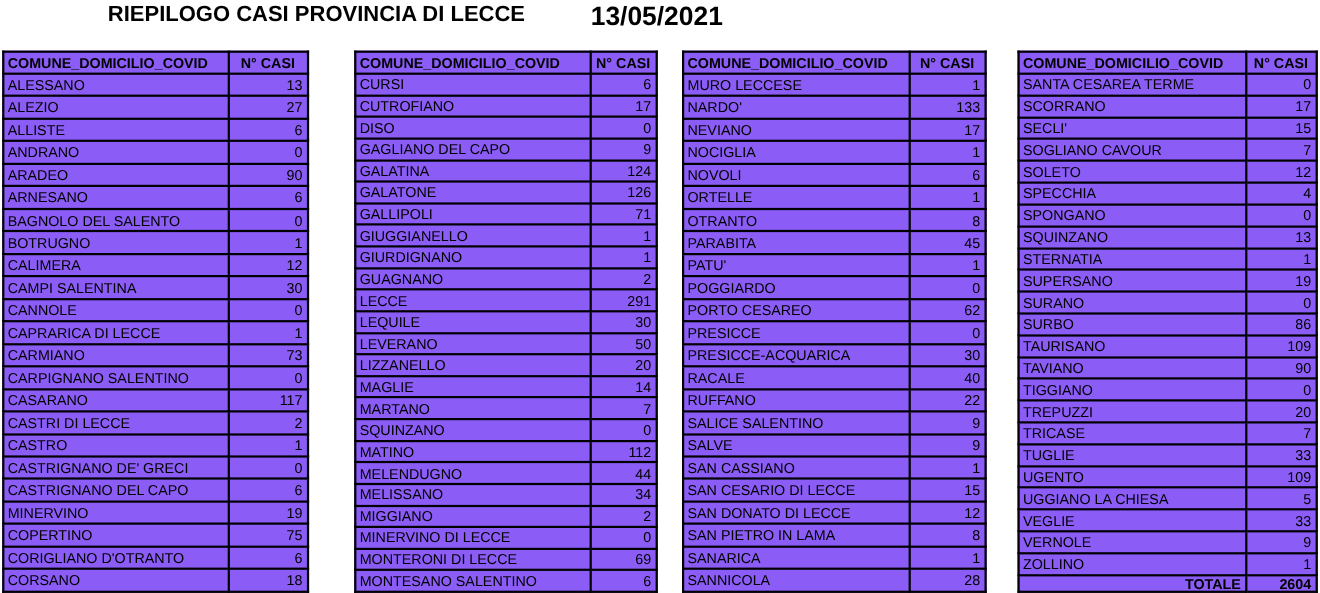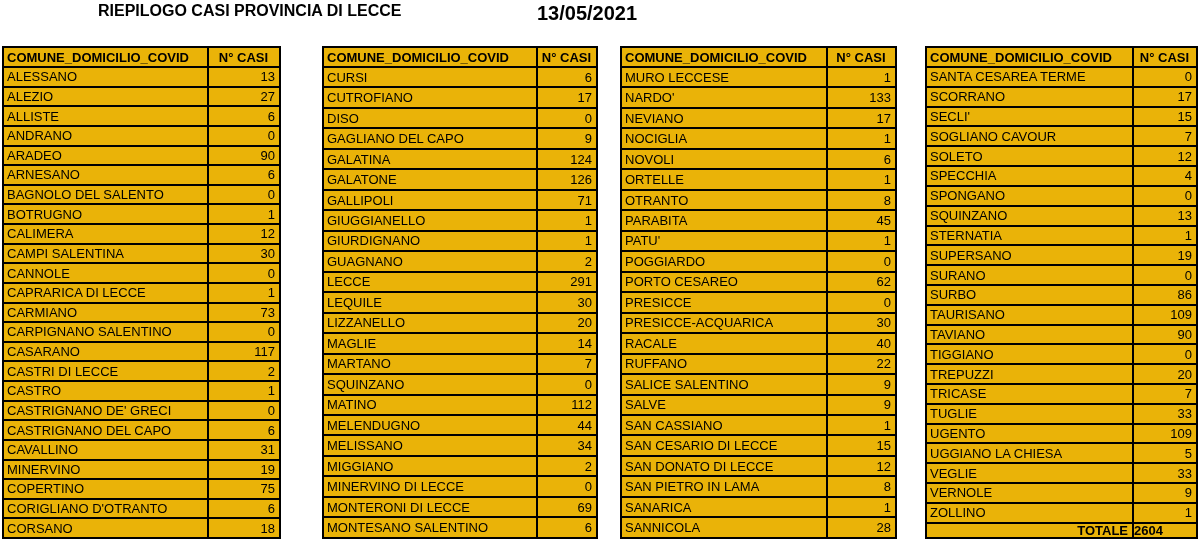--- a/index.html
+++ b/index.html
@@ -15,41 +15,41 @@
   .page {
     position: relative;
     width: 1200px;
     height: 539px;
     background: #ffffff;
   }
   .page-title {
     position: absolute;
     left: 98px;
     top: 2px;
-    font-size: 16px;
+    font-size: 20px;
     font-weight: bold;
     letter-spacing: 0px;
     white-space: nowrap;
   }
   .page-date {
     position: absolute;
     left: 537px;
     top: 2px;
-    font-size: 20px;
+    font-size: 24px;
     font-weight: bold;
     white-space: nowrap;
   }
   table.cases {
     position: absolute;
     top: 46px;
     height: 493px;
     border-collapse: collapse;
     table-layout: fixed;
     border: 2px solid #000;
-    background: #eab308;
+    background: #8b5cf6;
   }
   table.cases th, table.cases td {
     border: 2px solid #000;
     font-size: 13px;
     line-height: 1;
     padding: 0;
     overflow: hidden;
     white-space: nowrap;
     vertical-align: middle;
   }
@@ -69,20 +69,21 @@
     padding-right: 4px;
   }
   table.cases th.casi-h { text-align: center; padding-left: 3px; }
   table.cases td.total-label {
     font-weight: bold;
     text-align: right;
     padding-right: 4px;
   }
   table.cases td.total-value {
     font-weight: bold;
+    text-align: right;
     padding-right: 4px;
   }
   #table-0 { left: 2px;   width: 279px; }
   #table-1 { left: 322px; width: 276px; }
   #table-2 { left: 620px; width: 277px; }
   #table-3 { left: 925px; width: 273px; }
   #table-0 col.c-name { width: 205px; }
   #table-1 col.c-name { width: 214px; }
   #table-2 col.c-name { width: 206px; }
   #table-3 col.c-name { width: 207px; }
@@ -178,24 +179,20 @@
         </tr>
         <tr>
           <td class="name">CASTRIGNANO DE' GRECI</td>
           <td class="casi">0</td>
         </tr>
         <tr>
           <td class="name">CASTRIGNANO DEL CAPO</td>
           <td class="casi">6</td>
         </tr>
         <tr>
-          <td class="name">CAVALLINO</td>
-          <td class="casi">31</td>
-        </tr>
-        <tr>
           <td class="name">MINERVINO</td>
           <td class="casi">19</td>
         </tr>
         <tr>
           <td class="name">COPERTINO</td>
           <td class="casi">75</td>
         </tr>
         <tr>
           <td class="name">CORIGLIANO D'OTRANTO</td>
           <td class="casi">6</td>
@@ -261,20 +258,24 @@
         </tr>
         <tr>
           <td class="name">LECCE</td>
           <td class="casi">291</td>
         </tr>
         <tr>
           <td class="name">LEQUILE</td>
           <td class="casi">30</td>
         </tr>
         <tr>
+          <td class="name">LEVERANO</td>
+          <td class="casi">50</td>
+        </tr>
+        <tr>
           <td class="name">LIZZANELLO</td>
           <td class="casi">20</td>
         </tr>
         <tr>
           <td class="name">MAGLIE</td>
           <td class="casi">14</td>
         </tr>
         <tr>
           <td class="name">MARTANO</td>
           <td class="casi">7</td>

